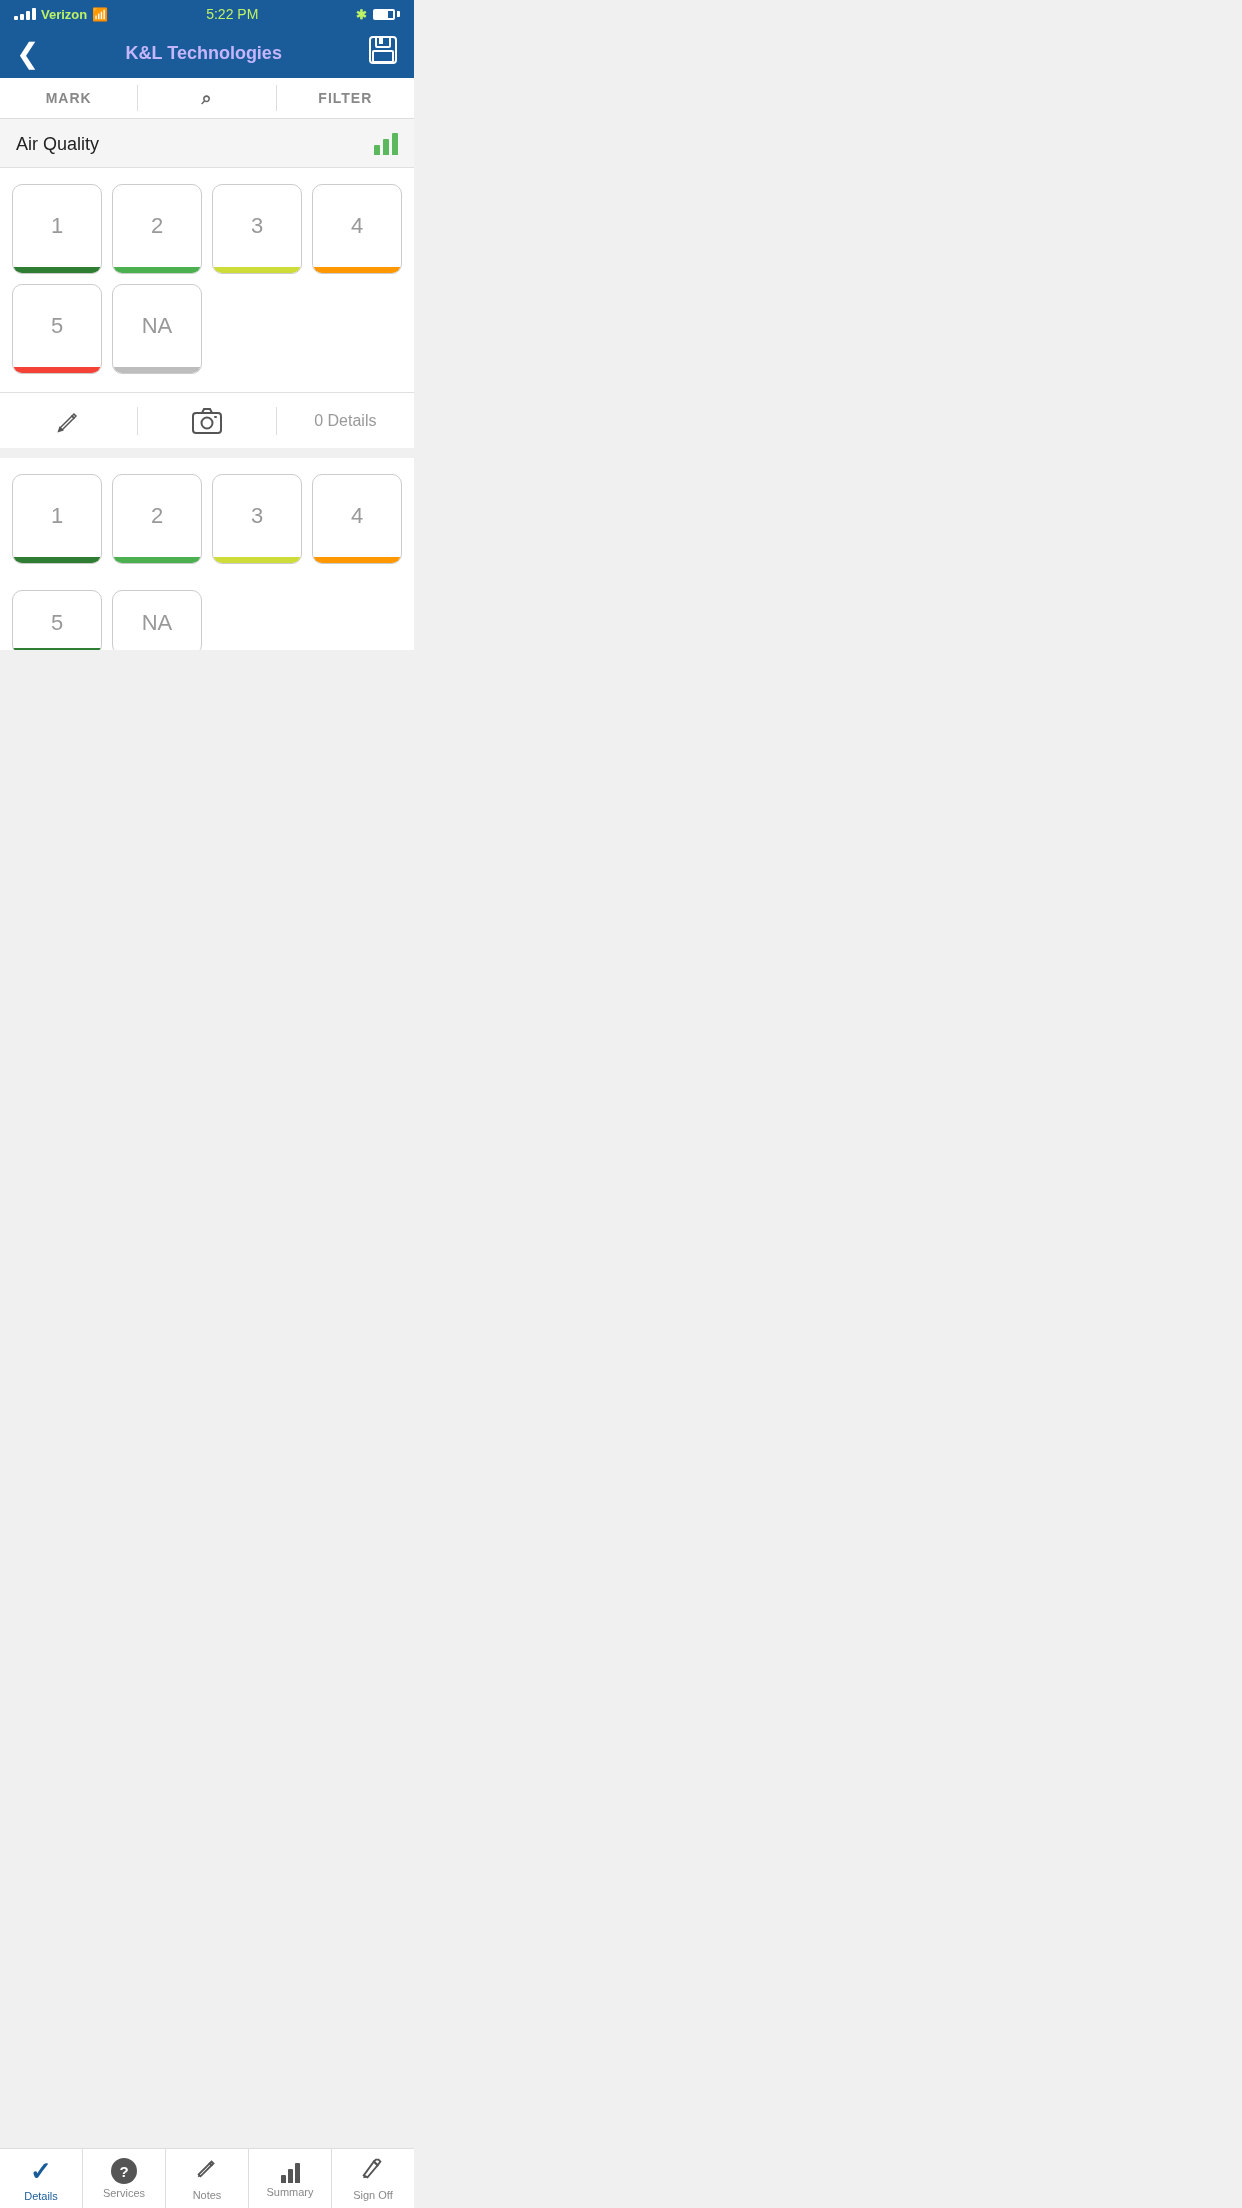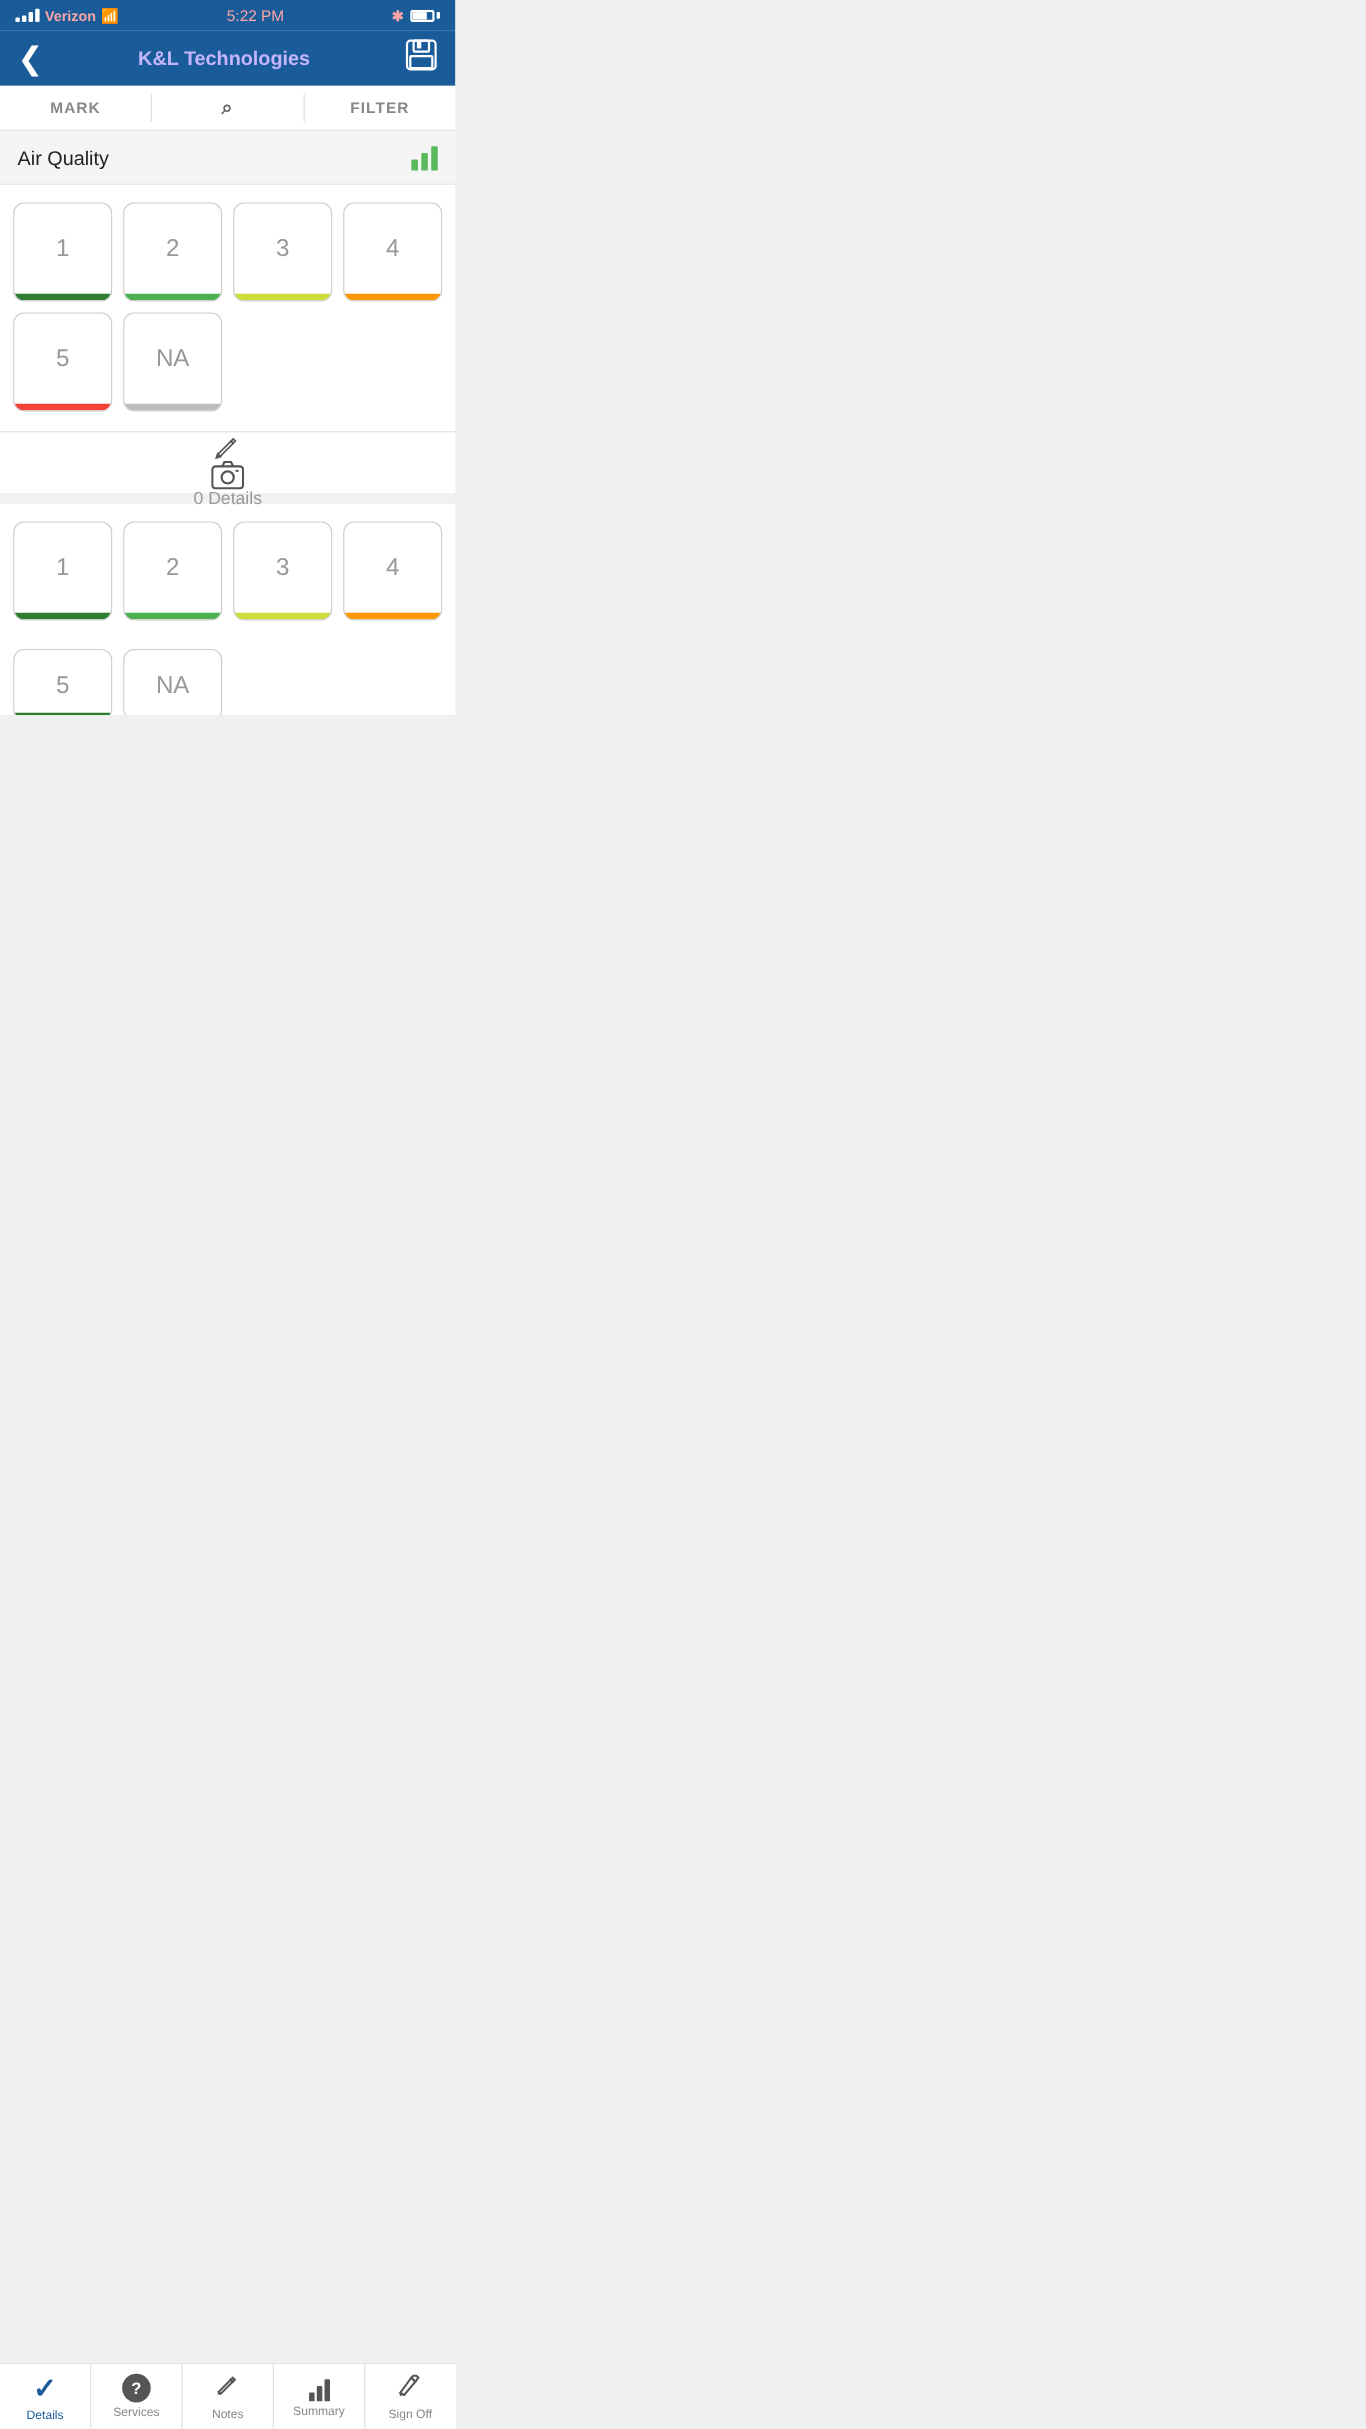--- a/index.html
+++ b/index.html
@@ -9,21 +9,21 @@
       width: 414px;
       min-height: 736px;
       font-family: -apple-system, 'Helvetica Neue', Arial, sans-serif;
       background: #f0f0f0;
       overflow-x: hidden;
     }
 
     
     .status-bar {
       background: #1a5c9a;
-      color: #fca5a5;
+      color: #bef264;
       display: flex;
       justify-content: space-between;
       align-items: center;
       padding: 6px 14px;
       font-size: 13px;
       font-weight: 600;
       height: 28px;
     }
     .status-left { display: flex; align-items: center; gap: 5px; }
     .status-center { font-size: 14px; font-weight: 500; }
@@ -210,21 +210,20 @@
     .rating-btn.na::after { background: #bdbdbd; }
 
     
     .action-bar {
       display: flex;
       align-items: center;
       background: white;
       height: 56px;
       border-top: 1px solid #e0e0e0;
       margin-top: 2px;
-      flex-direction: column;
     }
     .action-item {
       flex: 1;
       display: flex;
       align-items: center;
       justify-content: center;
       height: 100%;
       cursor: pointer;
       color: #555;
       font-size: 22px;

